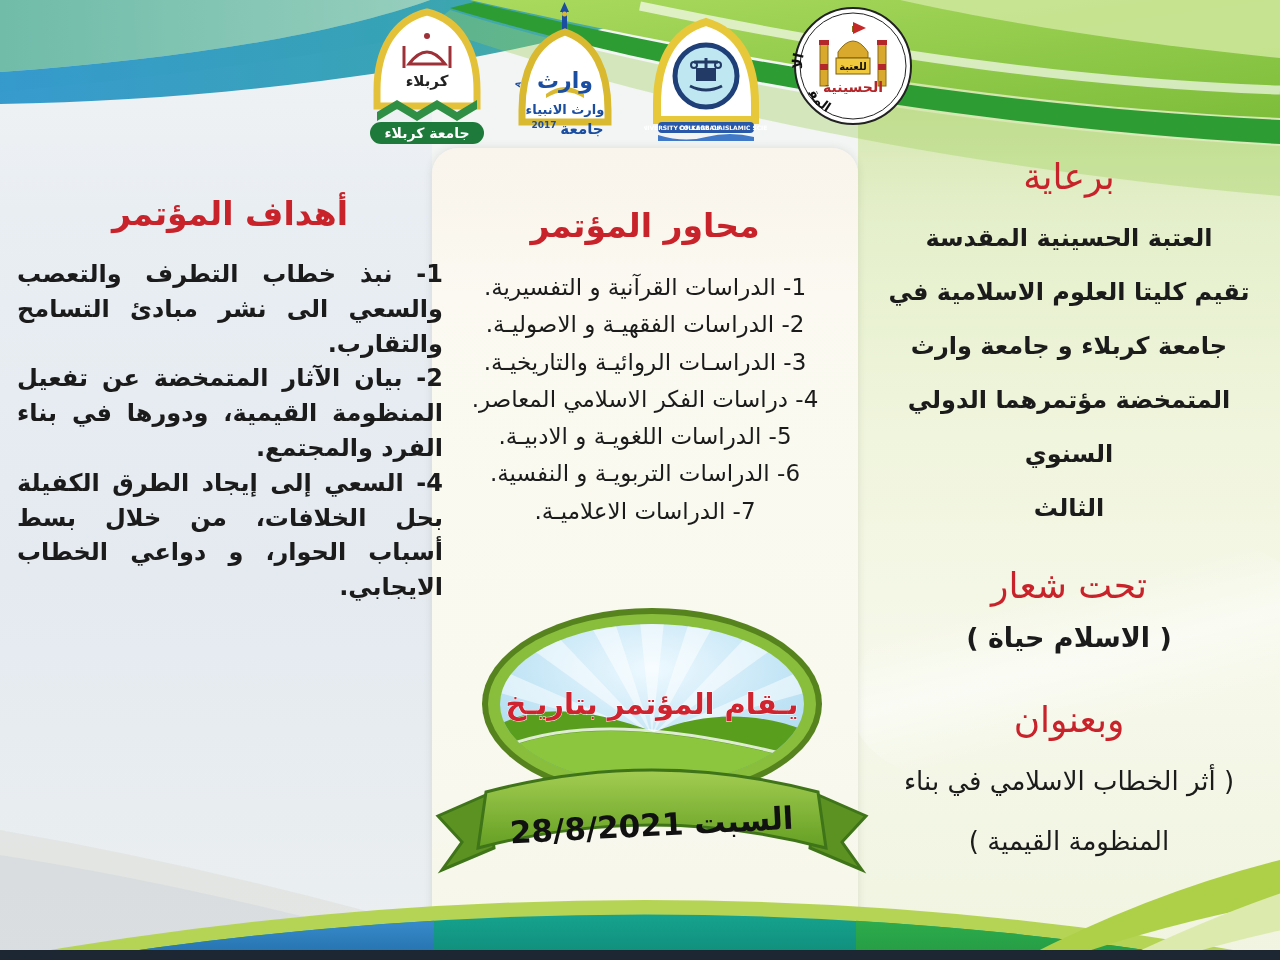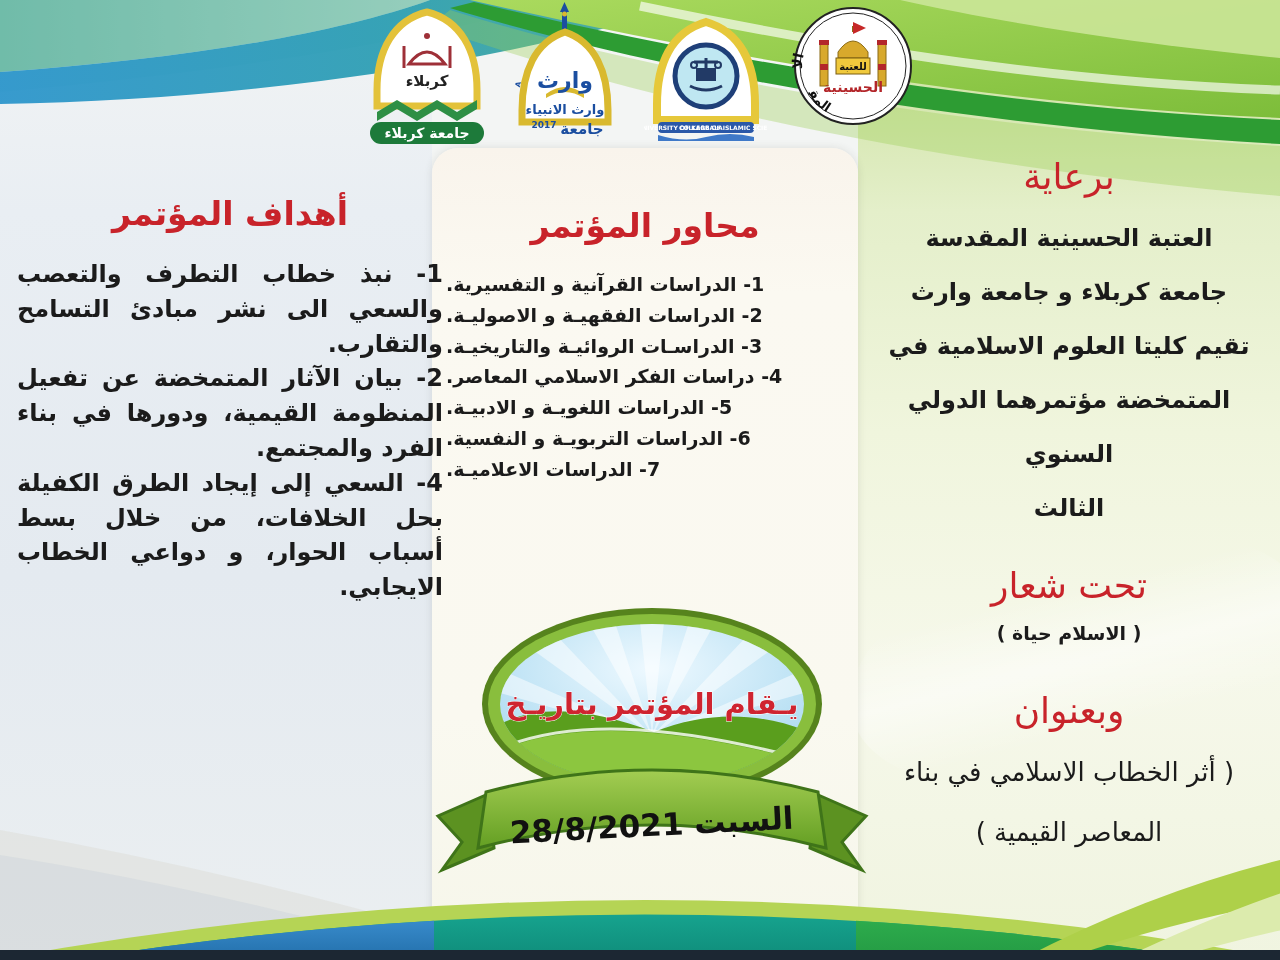--- a/index.html
+++ b/index.html
@@ -23,25 +23,25 @@
   svg.bg-bottom{position:absolute;left:0;top:800px;z-index:4;}
   svg.badge-svg{position:absolute;left:430px;top:596px;z-index:5;}
   .logo{position:absolute;z-index:6;}
 
   
   .txt{position:absolute;z-index:5;color:#1b1b1b;}
   .col-title{color:#c8232a;font-weight:bold;font-size:33px;text-align:center;margin:0 0 24px 0;}
   .left-col{left:4px;top:194px;width:438px;margin-left:7px;}
   .left-col .item{font-size:24px;font-weight:bold;line-height:1.45;text-align:justify;margin:0 6px;}
   .mid-col{left:436px;top:206px;width:418px;}
-  .mid-col .item{font-size:19px;font-weight:bold;line-height:1.62;text-align:left;margin:0 10px;white-space:nowrap;}
+  .mid-col .item{font-size:23px;font-weight:normal;line-height:1.62;text-align:center;margin:0 10px;white-space:nowrap;}
   .right-col{left:864px;top:156px;width:410px;text-align:center;}
   .cal-label{color:#c8232a;font-weight:normal;font-size:36px;margin:0;}
   .sp-lines{font-size:24px;font-weight:bold;line-height:2.25;margin-top:14px;}
-  .slogan{font-size:19px;font-weight:bold;margin-top:16px;}
+  .slogan{font-size:27px;font-weight:bold;margin-top:16px;}
   .lbl-slogan{margin-top:30px;}
   .lbl-subject{margin-top:46px;}
   .subject-lines{font-size:26px;font-weight:normal;line-height:2.3;margin-top:12px;}
 
   .tiny{font-size:6px;fill:#fff;font-weight:bold;}
 </style>
 </head>
 <body>
 
 <div class="poster">
@@ -215,31 +215,31 @@
     <p class="item">4- دراسات الفكر الاسلامي المعاصر.</p>
     <p class="item">5- الدراسات اللغويـة و الادبيـة.</p>
     <p class="item">6- الدراسات التربويـة و النفسية.</p>
     <p class="item">7- الدراسات الاعلاميـة.</p>
   </div>
 
   <div class="txt right-col">
     <h2 class="cal-label">برعاية</h2>
     <div class="sp-lines">
       <div>العتبة الحسينية المقدسة</div>
+      <div>تقيم كليتا العلوم الاسلامية في</div>
       <div>جامعة كربلاء و جامعة وارث</div>
-      <div>تقيم كليتا العلوم الاسلامية في</div>
       <div>المتمخضة مؤتمرهما الدولي السنوي</div>
       <div>الثالث</div>
     </div>
     <h2 class="cal-label lbl-slogan">تحت شعار</h2>
     <div class="slogan">( الاسلام حياة )</div>
     <h2 class="cal-label lbl-subject">وبعنوان</h2>
     <div class="subject-lines">
       <div>( أثر الخطاب الاسلامي في بناء</div>
-      <div>المعاصر القيمية )</div>
+      <div>المنظومة القيمية )</div>
     </div>
   </div>
 
   <svg class="badge-svg" width="445" height="300" viewBox="0 0 445 300">
     <defs>
       <radialGradient id="sky" cx=".5" cy=".28" r=".9">
         <stop offset="0" stop-color="#eef9ff"></stop>
           <stop offset="1" stop-color="#96d0ec"></stop>
       </radialGradient>
       <linearGradient id="ribG" x1="0" y1="0" x2="0" y2="1">

